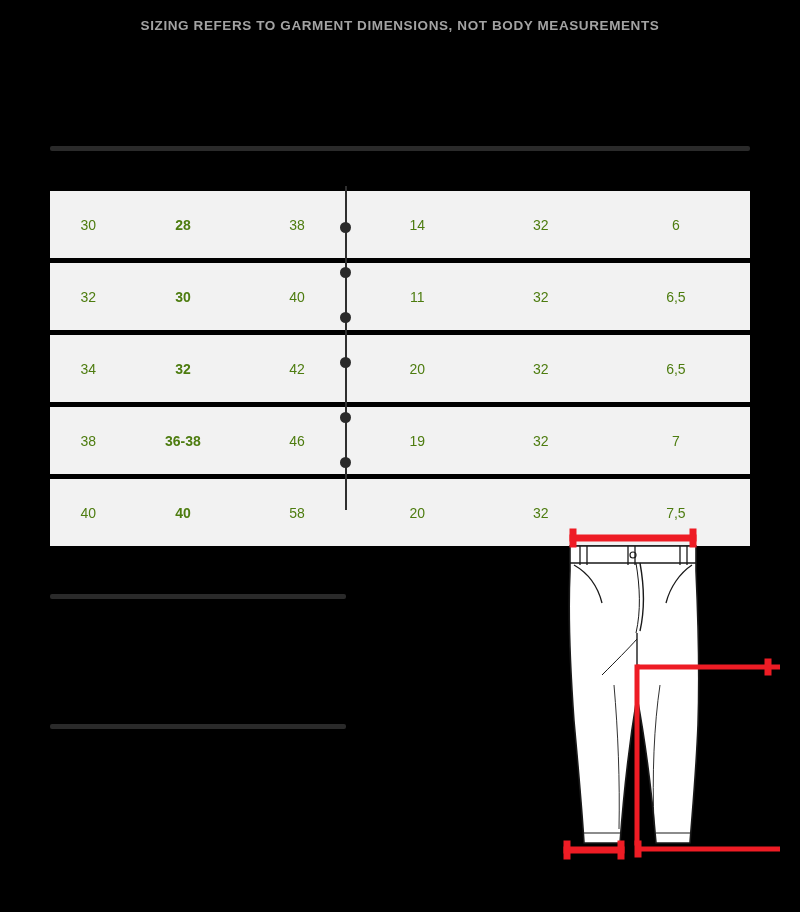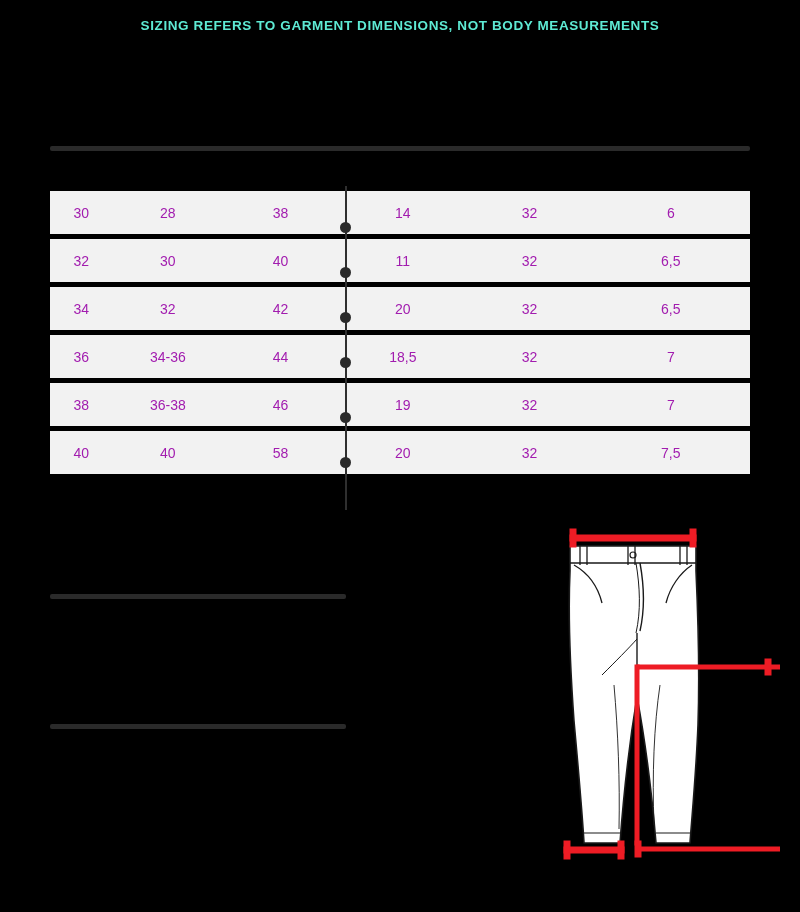--- a/index.html
+++ b/index.html
@@ -23,21 +23,21 @@
 
   .headline {
     position: absolute;
     top: 18px;
     left: 0;
     width: 800px;
     text-align: center;
     font-size: 13.5px;
     font-weight: bold;
     letter-spacing: 0.6px;
-    color: #5eead4;
+    color: #a3a3a3;
   }
 
   
   .top-rule {
     position: absolute;
     left: 50px;
     top: 146px;
     width: 700px;
     height: 5px;
     background: #2a2a2a;
@@ -51,29 +51,29 @@
     top: 186px;
     width: 700px;
     border-collapse: separate;
     border-spacing: 0 5px;
   }
   .size-table tr {
     background: #f2f2f2;
   }
   .size-table td {
     background: #f2f2f2;
-    color: #a21caf;
+    color: #4d7c0f;
     font-size: 14px;
     text-align: center;
     height: 35px;
-    padding: 4px;
+    padding: 16px;
     font-family: "Liberation Sans", sans-serif;
   }
   .size-table td.c0 { width: 58px; }
-  .size-table td.c1 { width: 110px; }
+  .size-table td.c1 { width: 110px; font-weight: bold; }
   .size-table td.c2 { width: 115px; }
   .size-table td.c3 { width: 130px; }
   .size-table td.c4 { width: 125px; }
   .size-table td.c5 { width: 162px; }
 
   
   .divider {
     position: absolute;
     left: 345px;
     top: 186px;
@@ -141,28 +141,20 @@
         <td class="c4">32</td>
         <td class="c5">6,5</td>
       </tr>
       <tr>
         <td class="c0">34</td>
         <td class="c1">32</td>
         <td class="c2">42</td>
         <td class="c3">20</td>
         <td class="c4">32</td>
         <td class="c5">6,5</td>
-      </tr>
-      <tr>
-        <td class="c0">36</td>
-        <td class="c1">34-36</td>
-        <td class="c2">44</td>
-        <td class="c3">18,5</td>
-        <td class="c4">32</td>
-        <td class="c5">7</td>
       </tr>
       <tr>
         <td class="c0">38</td>
         <td class="c1">36-38</td>
         <td class="c2">46</td>
         <td class="c3">19</td>
         <td class="c4">32</td>
         <td class="c5">7</td>
       </tr>
       <tr>

